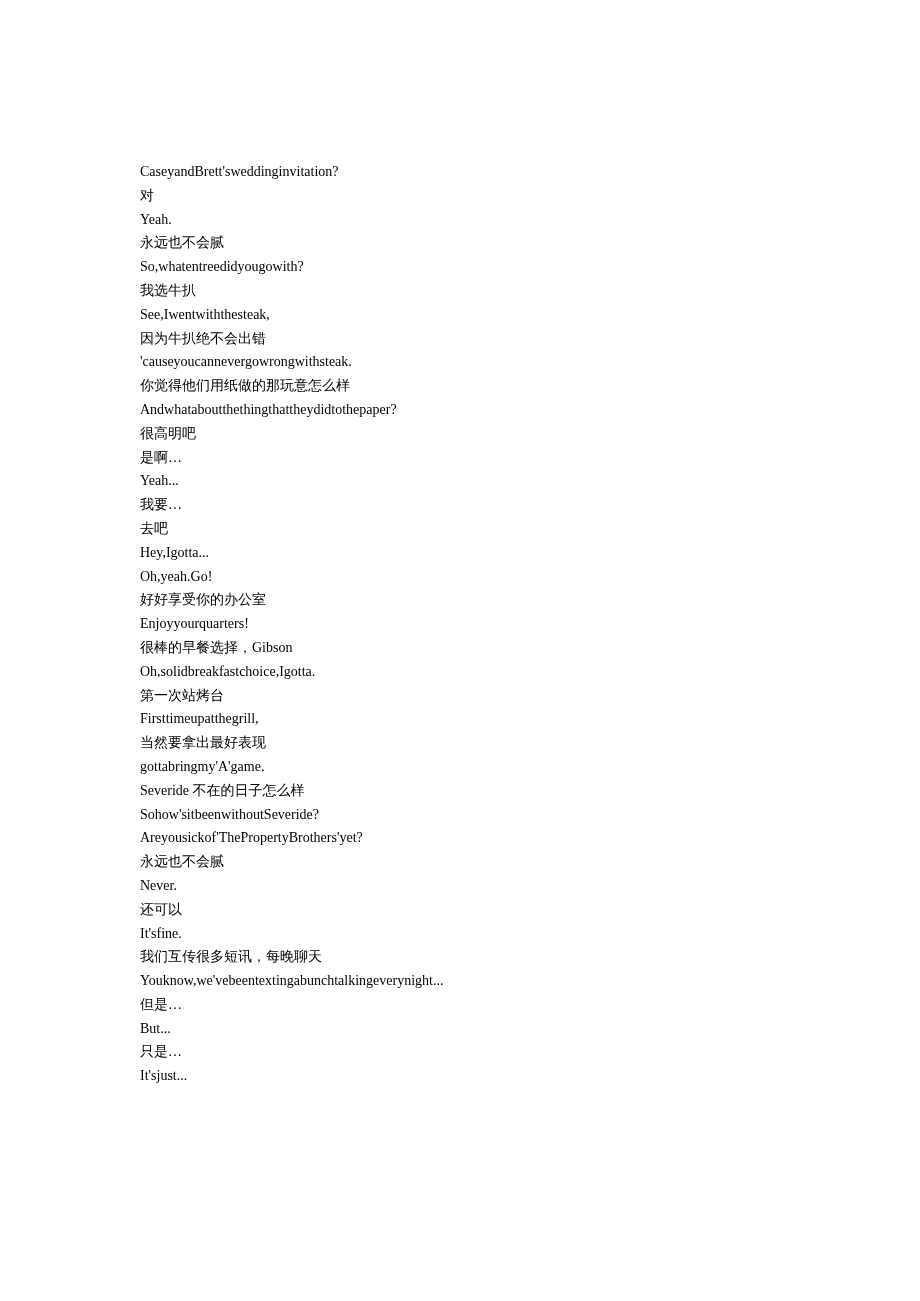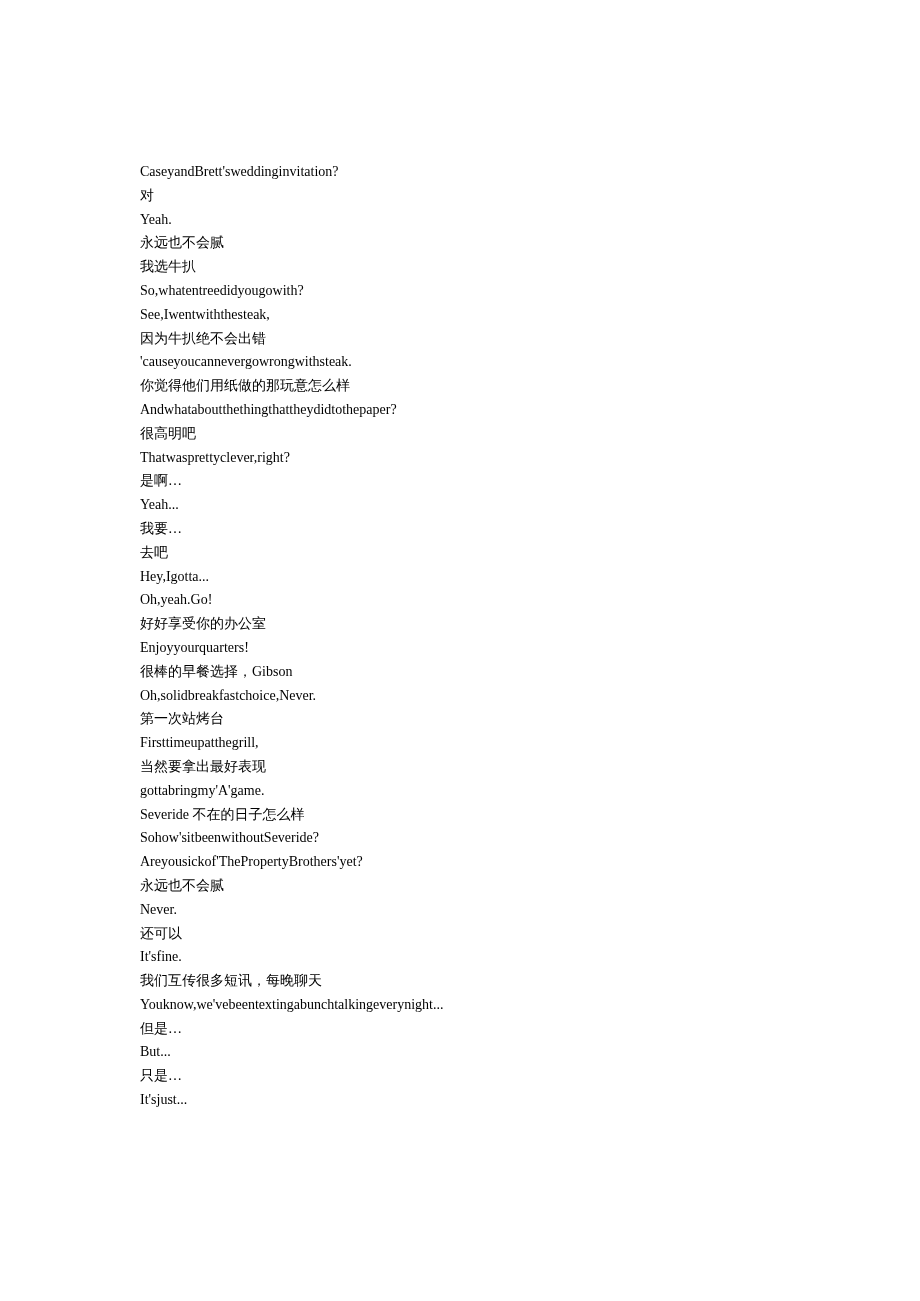--- a/index.html
+++ b/index.html
@@ -25,39 +25,38 @@
 </style>
 </head>
 <body>
 
 <div class="page">
   <div id="lines-container">
       <span class="line">CaseyandBrett'sweddinginvitation?</span>
       <span class="line">对</span>
       <span class="line">Yeah.</span>
       <span class="line">永远也不会腻</span>
+      <span class="line">So,whatentreedidyougowith?</span>
       <span class="line">我选牛扒</span>
-      <span class="line">So,whatentreedidyougowith?</span>
       <span class="line">See,Iwentwiththesteak,</span>
       <span class="line">因为牛扒绝不会出错</span>
       <span class="line">'causeyoucannevergowrongwithsteak.</span>
       <span class="line">你觉得他们用纸做的那玩意怎么样</span>
       <span class="line">Andwhataboutthethingthattheydidtothepaper?</span>
       <span class="line">很高明吧</span>
-      <span class="line">Thatwasprettyclever,right?</span>
       <span class="line">是啊…</span>
       <span class="line">Yeah...</span>
       <span class="line">我要…</span>
       <span class="line">去吧</span>
       <span class="line">Hey,Igotta...</span>
       <span class="line">Oh,yeah.Go!</span>
       <span class="line">好好享受你的办公室</span>
       <span class="line">Enjoyyourquarters!</span>
       <span class="line">很棒的早餐选择，Gibson</span>
-      <span class="line">Oh,solidbreakfastchoice,Never.</span>
+      <span class="line">Oh,solidbreakfastchoice,Igotta.</span>
       <span class="line">第一次站烤台</span>
       <span class="line">Firsttimeupatthegrill,</span>
       <span class="line">当然要拿出最好表现</span>
       <span class="line">gottabringmy'A'game.</span>
       <span class="line">Severide 不在的日子怎么样</span>
       <span class="line">Sohow'sitbeenwithoutSeveride?</span>
       <span class="line">Areyousickof'ThePropertyBrothers'yet?</span>
       <span class="line">永远也不会腻</span>
       <span class="line">Never.</span>
       <span class="line">还可以</span>

